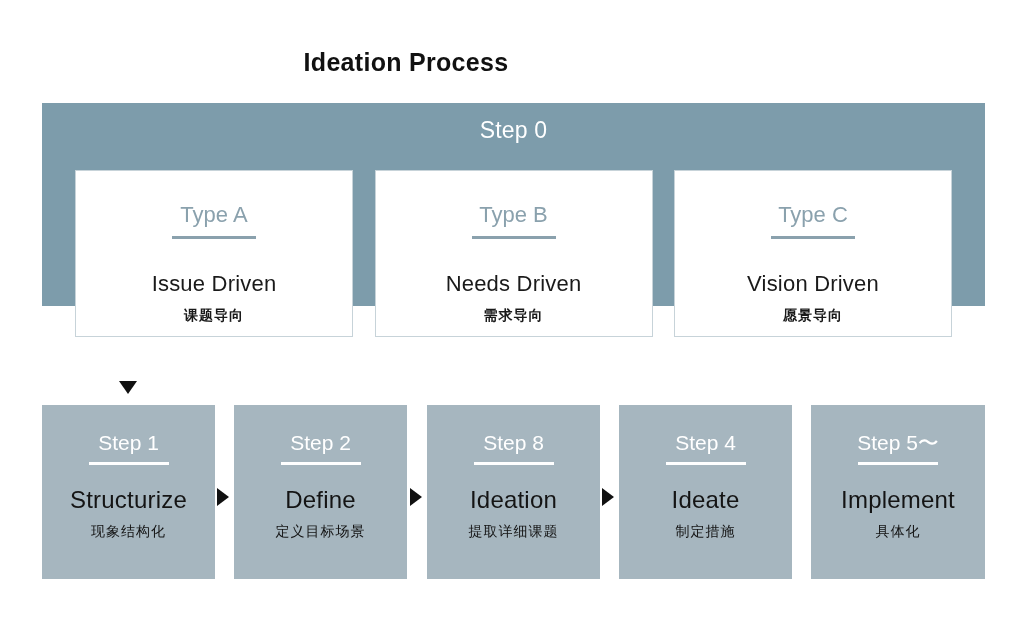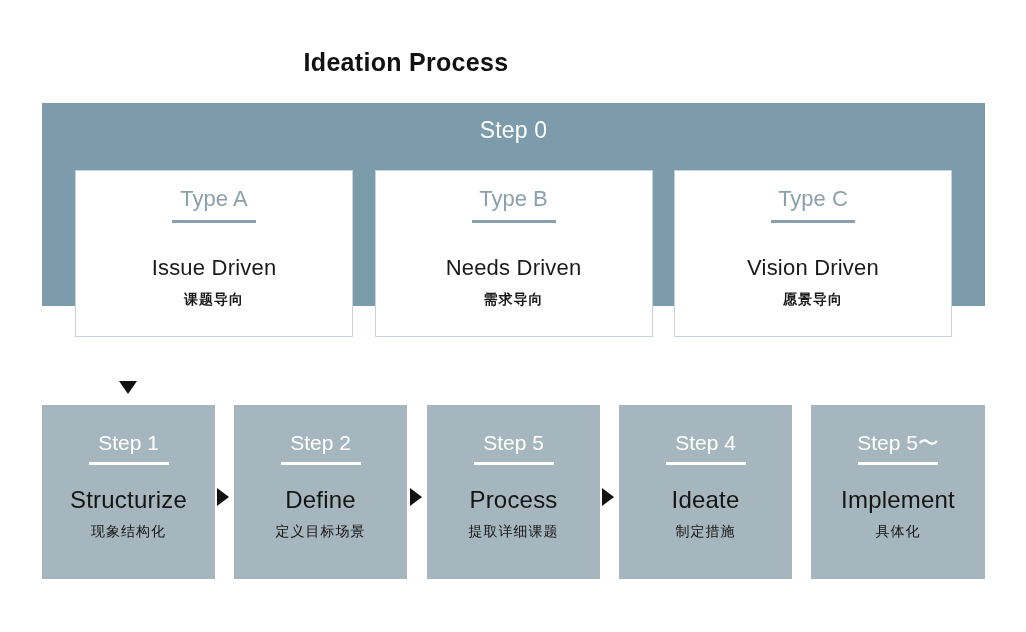--- a/index.html
+++ b/index.html
@@ -70,21 +70,21 @@
   .type-card {
     width: 278px;
     height: 167px;
     background: #ffffff;
     border: 1px solid #c7d3d9;
     box-sizing: border-box;
     display: flex;
     flex-direction: column;
     align-items: center;
     justify-content: flex-start;
-    padding-top: 16px;
+    padding-top: 32px;
   }
   .type-label {
     font-size: 22px;
     color: #8aa1ad;
     font-weight: normal;
     line-height: 1.1;
   }
   .type-underline {
     width: 84px;
     height: 3px;
@@ -241,23 +241,23 @@
     <div class="step-box pos1">
       <div class="step-label">Step 2</div>
       <div class="step-underline"></div>
       <div class="step-en">Define</div>
       <div class="step-cn">定义目标场景</div>
     </div>
 
     <div class="step-arrow a1"></div>
 
     <div class="step-box pos2">
-      <div class="step-label">Step 5</div>
-      <div class="step-underline"></div>
-      <div class="step-en">Process</div>
+      <div class="step-label">Step 8</div>
+      <div class="step-underline"></div>
+      <div class="step-en">Ideation</div>
       <div class="step-cn">提取详细课题</div>
     </div>
 
     <div class="step-arrow a2"></div>
 
     <div class="step-box pos3">
       <div class="step-label">Step 4</div>
       <div class="step-underline"></div>
       <div class="step-en">Ideate</div>
       <div class="step-cn">制定措施</div>

